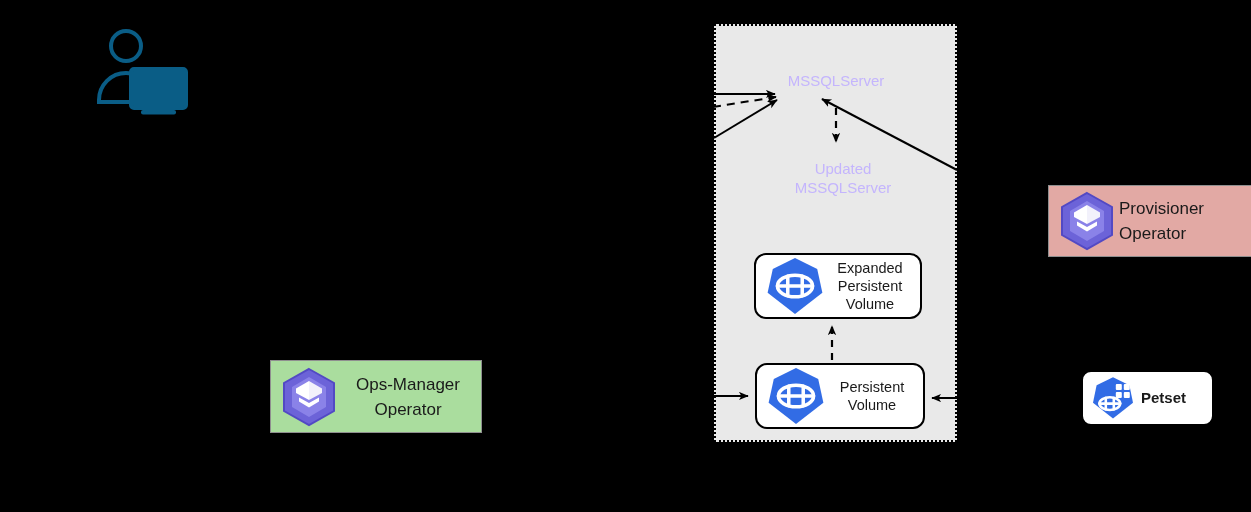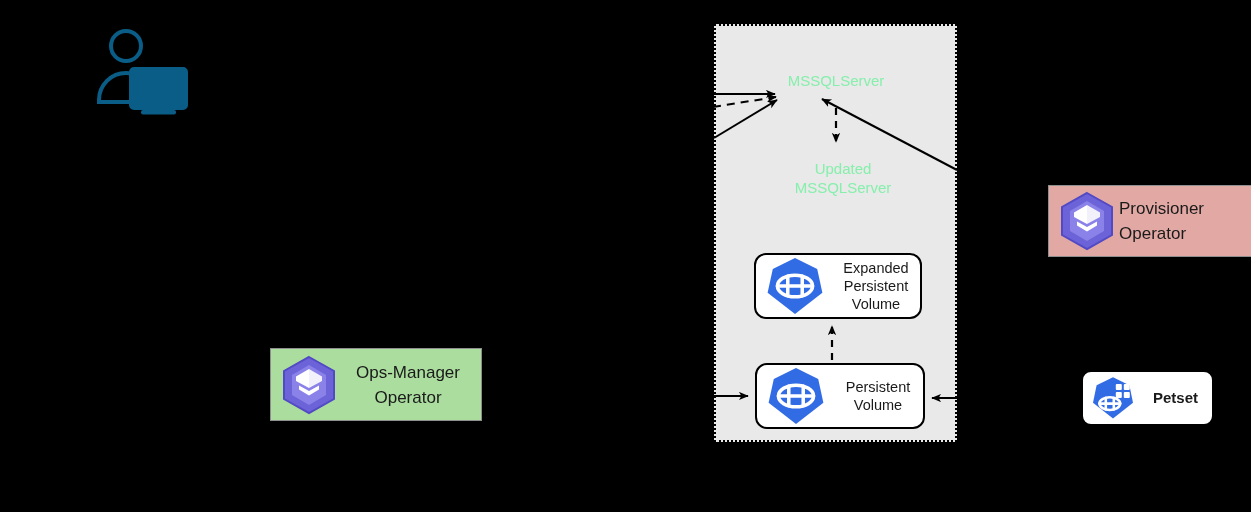--- a/index.html
+++ b/index.html
@@ -36,21 +36,21 @@
     width: 243px;
     height: 418px;
     background: #e9e9e9;
     border: 2px dotted #000000;
     box-sizing: border-box;
   }
 
   
   .plain-label {
     position: absolute;
-    color: #86efac;
+    color: #c4b5fd;
     font-size: 15px;
     line-height: 19px;
     text-align: center;
     white-space: pre-line;
   }
   #label-mssqlserver {
     left: 736px;
     top: 71px;
     width: 200px;
   }
@@ -62,21 +62,20 @@
 
   
   .node-box {
     position: absolute;
     background: #ffffff;
     border: 2px solid #000000;
     border-radius: 12px;
     box-sizing: border-box;
     display: flex;
     align-items: center;
-    gap: 12px;
   }
   #node-expanded-pv {
     left: 754px;
     top: 253px;
     width: 168px;
     height: 66px;
   }
   #node-persistent-volume {
     left: 755px;
     top: 363px;
@@ -122,21 +121,21 @@
   
   .operator-box {
     position: absolute;
     border: 1px solid #8f8f8f;
     box-sizing: border-box;
     display: flex;
     align-items: center;
   }
   #operator-ops-manager {
     left: 270px;
-    top: 348px;
+    top: 360px;
     width: 212px;
     height: 73px;
     background: #aadd9e;
   }
   #operator-provisioner {
     left: 1048px;
     top: 185px;
     width: 213px;
     height: 72px;
     background: #e2a9a4;

